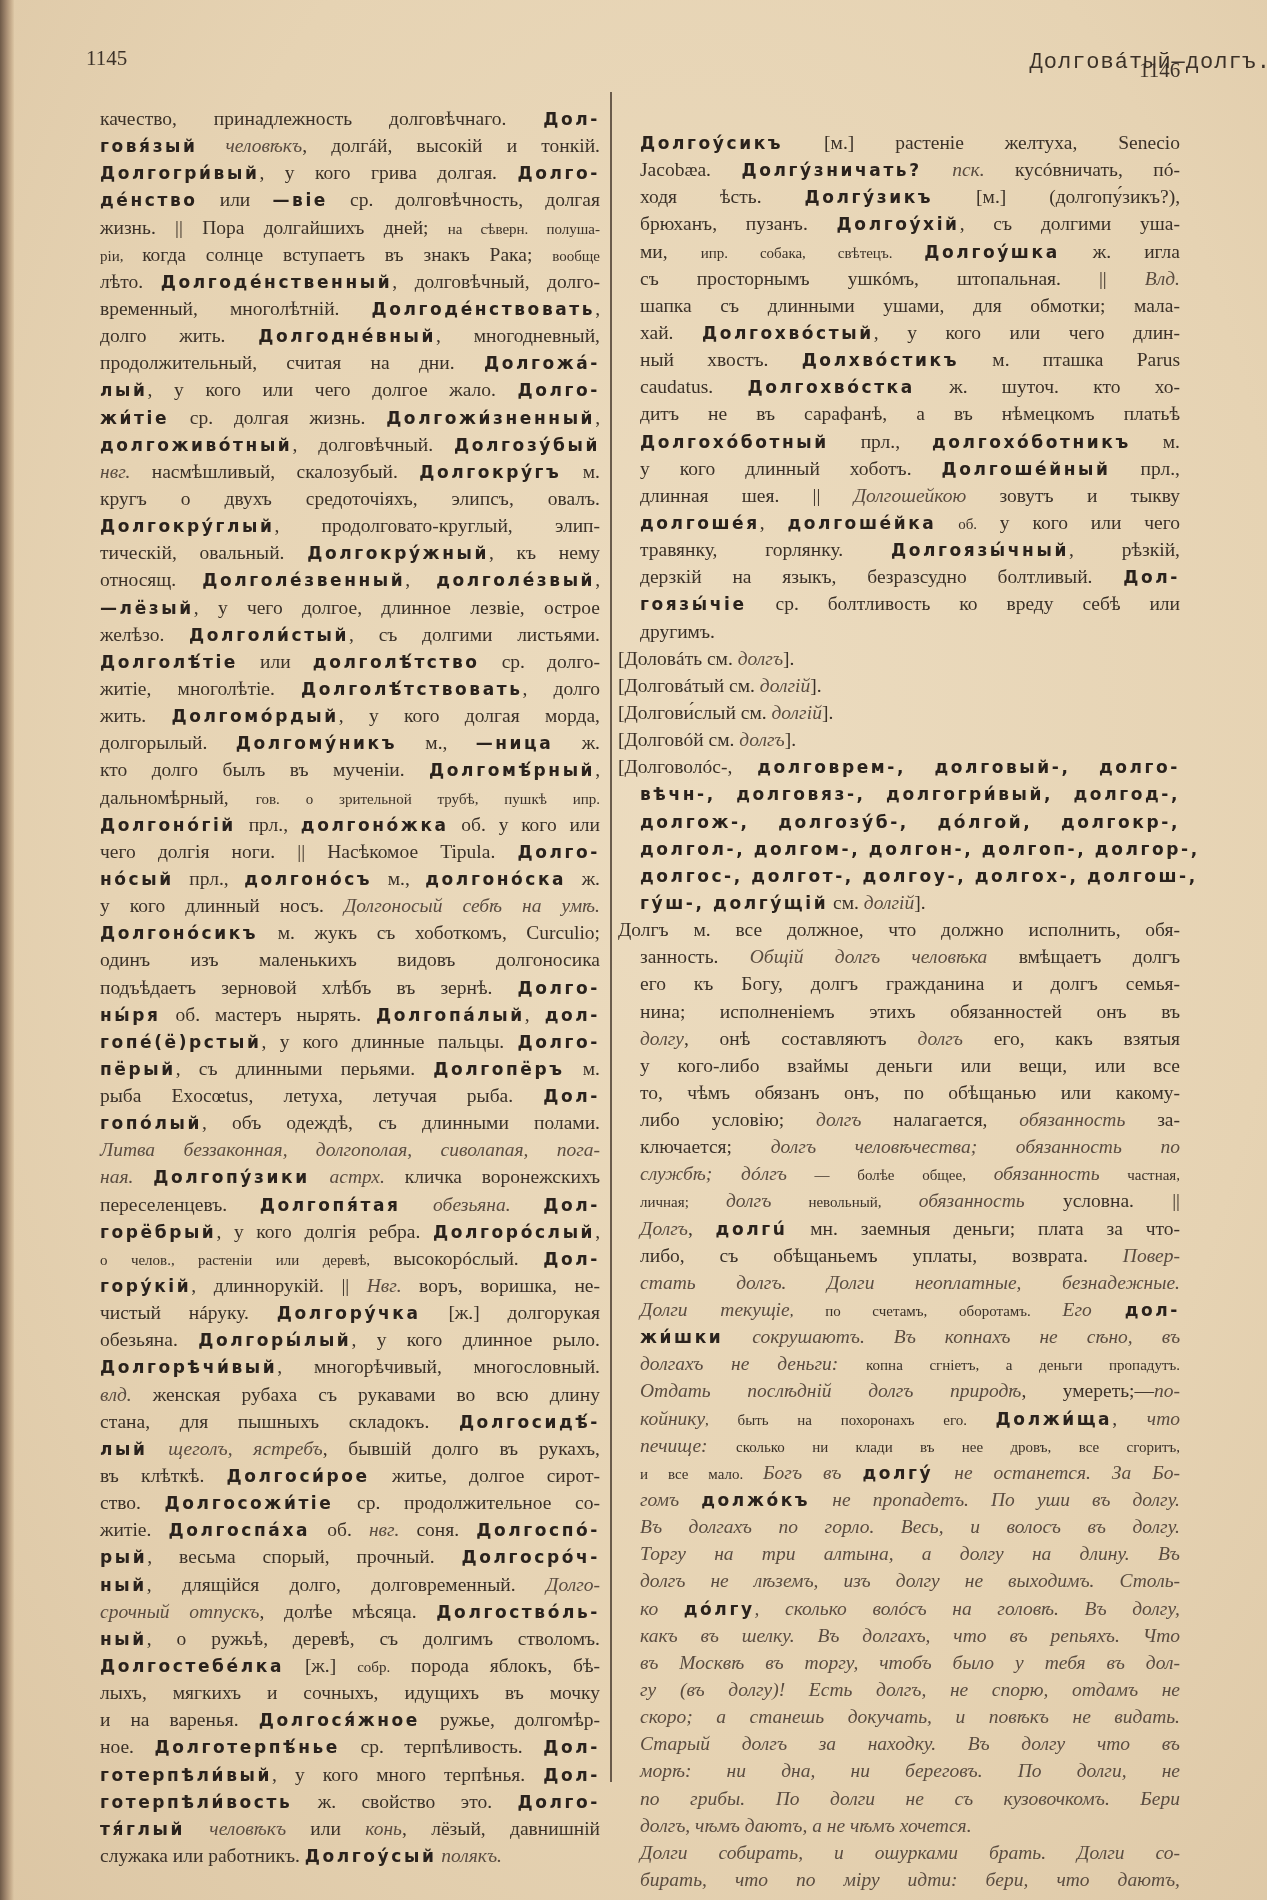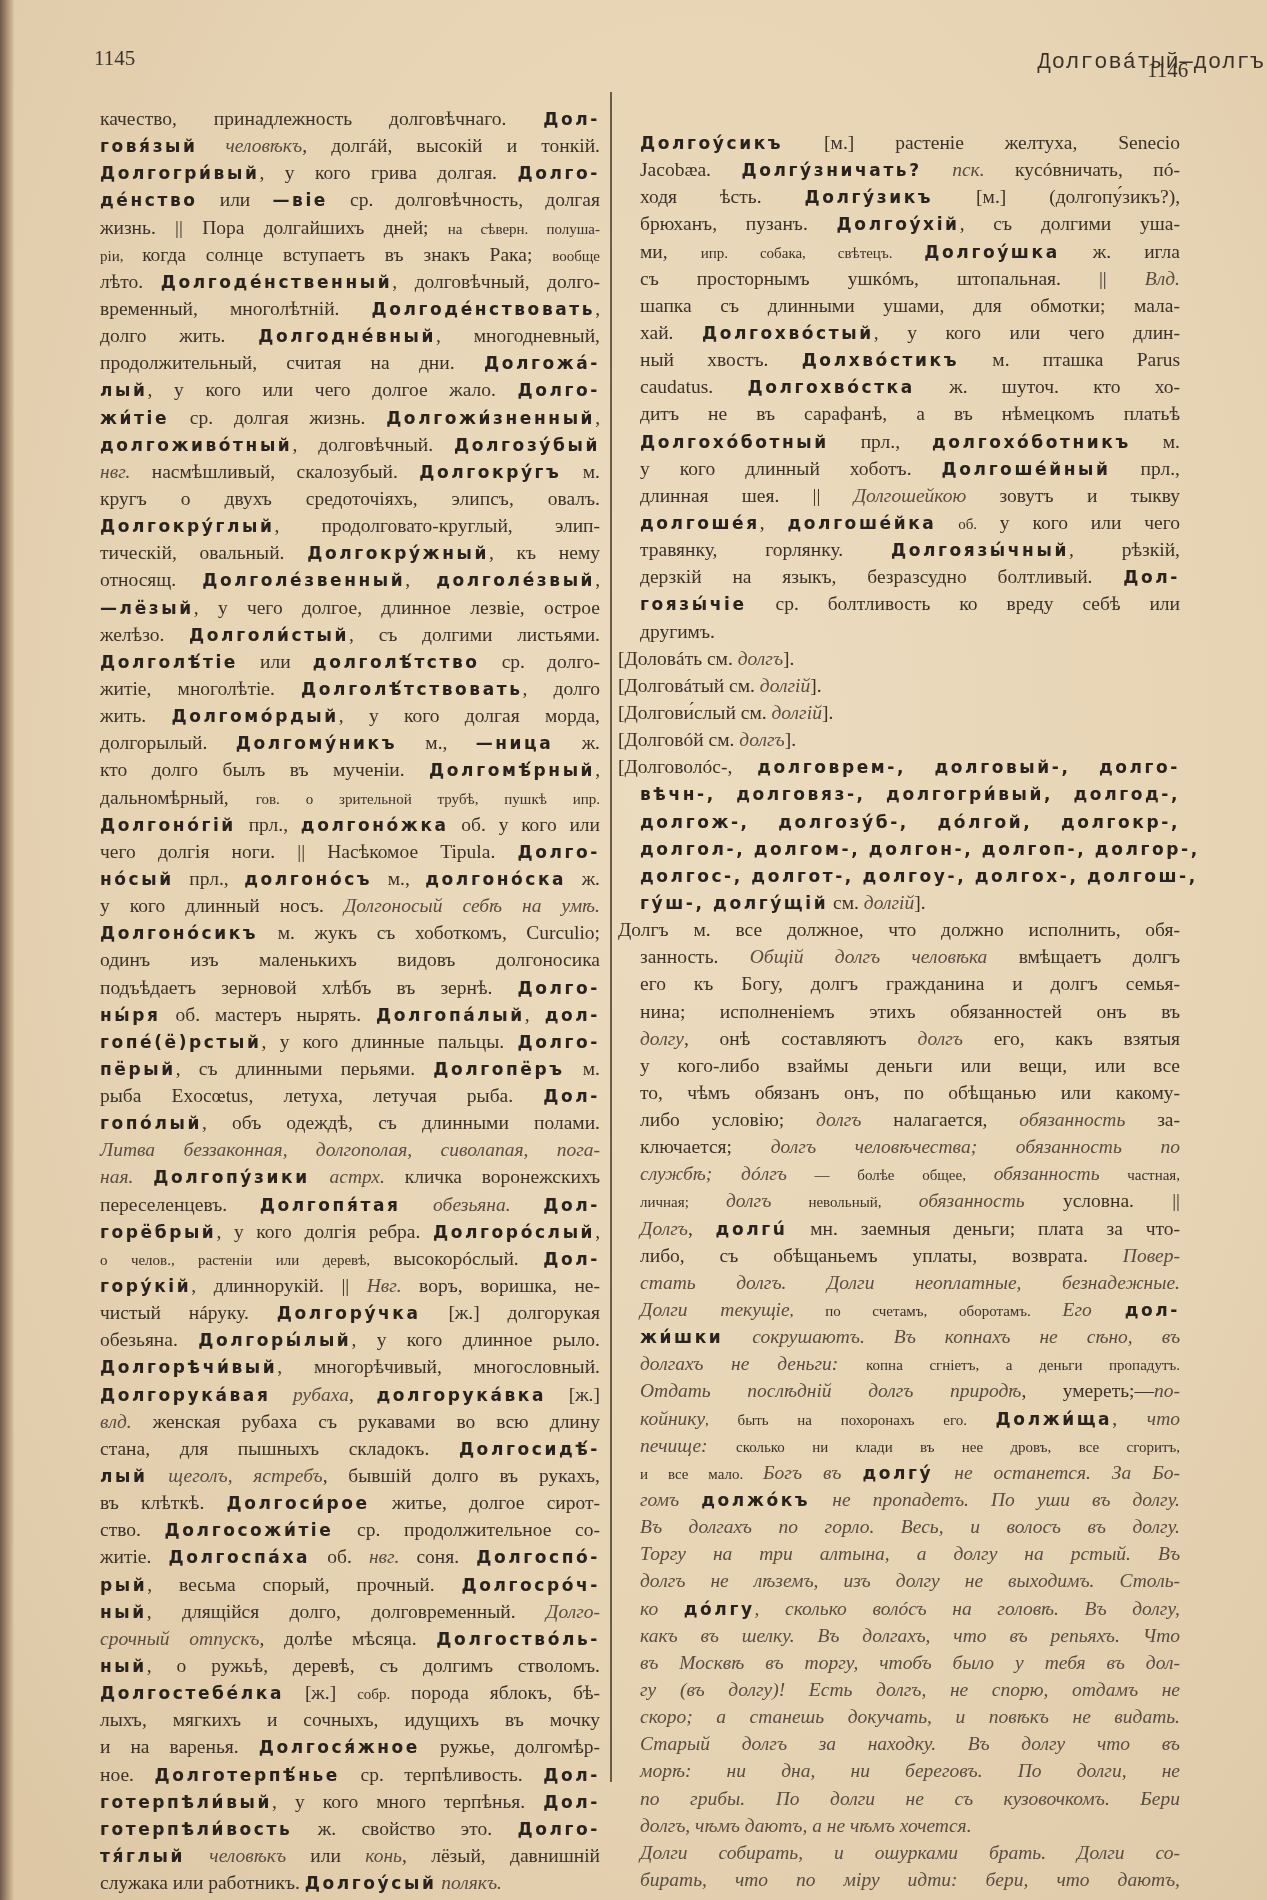--- a/index.html
+++ b/index.html
@@ -11,21 +11,21 @@
     color: #3b3128;
   }
   .page {
     position: absolute; left: 0; top: 0; width: 1267px; height: 1900px;
     background: radial-gradient(ellipse at 55% 40%, #ecdcc0 0%, #e6d3b3 60%, #dcc6a4 100%);
   }
   .binding {
     position: absolute; left: 0; top: 0; width: 14px; height: 1900px;
     background: linear-gradient(to right, #6e5a48 0%, #a48a70 45%, #c9b08f 80%, #dcc6a4 100%);
   }
-  .header { position: absolute; top: 46px; left: 12px; width: 1013px; height: 40px; }
+  .header { position: absolute; top: 46px; left: 4px; width: 1013px; height: 40px; }
   .page-num-left { position: absolute; left: 82px; top: 0; font-size: 21px; }
   .page-num-right { position: absolute; left: 1135px; top: 12px; font-size: 21px; }
   .running-head {
     position: absolute; left: 0; width: 1267px; text-align: right; top: 4px;
     font-size: 22px; letter-spacing: 1px; font-family: "Liberation Mono", "DejaVu Sans Mono", monospace;
   }
   .col { position: absolute; top: 105px; }
   .col-left { left: 100px; width: 500px; }
   .col-right { left: 640px; width: 540px; margin-top: 24px; }
   .rule {
@@ -96,21 +96,20 @@
       <div class="line"><span class="b">гопóлый</span><span class="n">, объ одеждѣ, съ длинными полами.</span></div>
       <div class="line"><span class="i">Литва беззаконная, долгополая, сиволапая, пога-</span></div>
       <div class="line"><span class="i">ная. </span><span class="b">Долгопу́зики</span><span class="i"> астрх.</span><span class="n"> кличка воронежскихъ</span></div>
       <div class="line"><span class="n">переселенцевъ. </span><span class="b">Долгопя́тая</span><span class="i"> обезьяна. </span><span class="b">Дол-</span></div>
       <div class="line"><span class="b">горёбрый</span><span class="n">, у кого долгiя ребра. </span><span class="b">Долгорóслый</span><span class="n">,</span></div>
       <div class="line"><span class="s">о челов., растенiи или деревѣ, </span><span class="n">высокорóслый. </span><span class="b">Дол-</span></div>
       <div class="line"><span class="b">гору́кiй</span><span class="n">, длиннорукiй. || </span><span class="i">Нвг.</span><span class="n"> воръ, воришка, не-</span></div>
       <div class="line"><span class="n">чистый нáруку. </span><span class="b">Долгору́чка</span><span class="n"> [ж.] долгорукая</span></div>
       <div class="line"><span class="n">обезьяна. </span><span class="b">Долгоры́лый</span><span class="n">, у кого длинное рыло.</span></div>
       <div class="line"><span class="b">Долгорѣчи́вый</span><span class="n">, многорѣчивый, многословный.</span></div>
-      <div class="line"><span class="b">Долгорукáвая</span><span class="i"> рубаха</span><span class="n">, </span><span class="b">долгорукáвка</span><span class="n"> [ж.]</span></div>
       <div class="line"><span class="i">влд.</span><span class="n"> женская рубаха съ рукавами во всю длину</span></div>
       <div class="line"><span class="n">стана, для пышныхъ складокъ. </span><span class="b">Долгосидѣ́-</span></div>
       <div class="line"><span class="b">лый</span><span class="i"> щеголъ, ястребъ</span><span class="n">, бывшiй долго въ рукахъ,</span></div>
       <div class="line"><span class="n">въ клѣткѣ. </span><span class="b">Долгоси́рое</span><span class="n"> житье, долгое сирот-</span></div>
       <div class="line"><span class="n">ство. </span><span class="b">Долгосожи́тiе</span><span class="n"> ср. продолжительное со-</span></div>
       <div class="line"><span class="n">житiе. </span><span class="b">Долгоспáха</span><span class="n"> об. </span><span class="i">нвг.</span><span class="n"> соня. </span><span class="b">Долгоспó-</span></div>
       <div class="line"><span class="b">рый</span><span class="n">, весьма спорый, прочный. </span><span class="b">Долгосрóч-</span></div>
       <div class="line"><span class="b">ный</span><span class="n">, длящiйся долго, долговременный. </span><span class="i">Долго-</span></div>
       <div class="line"><span class="i">срочный отпускъ</span><span class="n">, долѣе мѣсяца. </span><span class="b">Долгоствóль-</span></div>
       <div class="line"><span class="b">ный</span><span class="n">, о ружьѣ, деревѣ, съ долгимъ стволомъ.</span></div>
@@ -170,21 +169,21 @@
       <div class="line"><span class="i">стать долгъ. Долги неоплатные, безнадежные.</span></div>
       <div class="line"><span class="i">Долги текущiе</span><span class="s">, по счетамъ, оборотамъ. </span><span class="i">Его </span><span class="b">дол-</span></div>
       <div class="line"><span class="b">жи́шки</span><span class="i"> сокрушаютъ. Въ копнахъ не сѣно, въ</span></div>
       <div class="line"><span class="i">долгахъ не деньги: </span><span class="s">копна сгнiетъ, а деньги пропадутъ.</span></div>
       <div class="line"><span class="i">Отдать послѣднiй долгъ природѣ</span><span class="n">, умереть;—</span><span class="i">по-</span></div>
       <div class="line"><span class="i">койнику</span><span class="s">, быть на похоронахъ его. </span><span class="b">Должи́ща</span><span class="n">, </span><span class="i">что</span></div>
       <div class="line"><span class="i">печище: </span><span class="s">сколько ни клади въ нее дровъ, все сгоритъ,</span></div>
       <div class="line"><span class="s">и все мало. </span><span class="i">Богъ въ </span><span class="b">долгу́</span><span class="i"> не останется. За Бо-</span></div>
       <div class="line"><span class="i">гомъ </span><span class="b">должóкъ</span><span class="i"> не пропадетъ. По уши въ долгу.</span></div>
       <div class="line"><span class="i">Въ долгахъ по горло. Весь, и волосъ въ долгу.</span></div>
-      <div class="line"><span class="i">Торгу на три алтына, а долгу на рстый. Въ</span></div>
+      <div class="line"><span class="i">Торгу на три алтына, а долгу на длину. Въ</span></div>
       <div class="line"><span class="i">долгъ не лѣземъ, изъ долгу не выходимъ. Столь-</span></div>
       <div class="line"><span class="i">ко </span><span class="b">дóлгу</span><span class="i">, сколько волóсъ на головѣ. Въ долгу,</span></div>
       <div class="line"><span class="i">какъ въ шелку. Въ долгахъ, что въ репьяхъ. Что</span></div>
       <div class="line"><span class="i">въ Москвѣ въ торгу, чтобъ было у тебя въ дол-</span></div>
       <div class="line"><span class="i">гу (въ долгу)! Есть долгъ, не спорю, отдамъ не</span></div>
       <div class="line"><span class="i">скоро; а станешь докучать, и повѣкъ не видать.</span></div>
       <div class="line"><span class="i">Старый долгъ за находку. Въ долгу что въ</span></div>
       <div class="line"><span class="i">морѣ: ни дна, ни береговъ. По долги, не</span></div>
       <div class="line"><span class="i">по грибы. По долги не съ кузовочкомъ. Бери</span></div>
       <div class="line last"><span class="i">долгъ, чѣмъ даютъ, а не чѣмъ хочется.</span></div>

